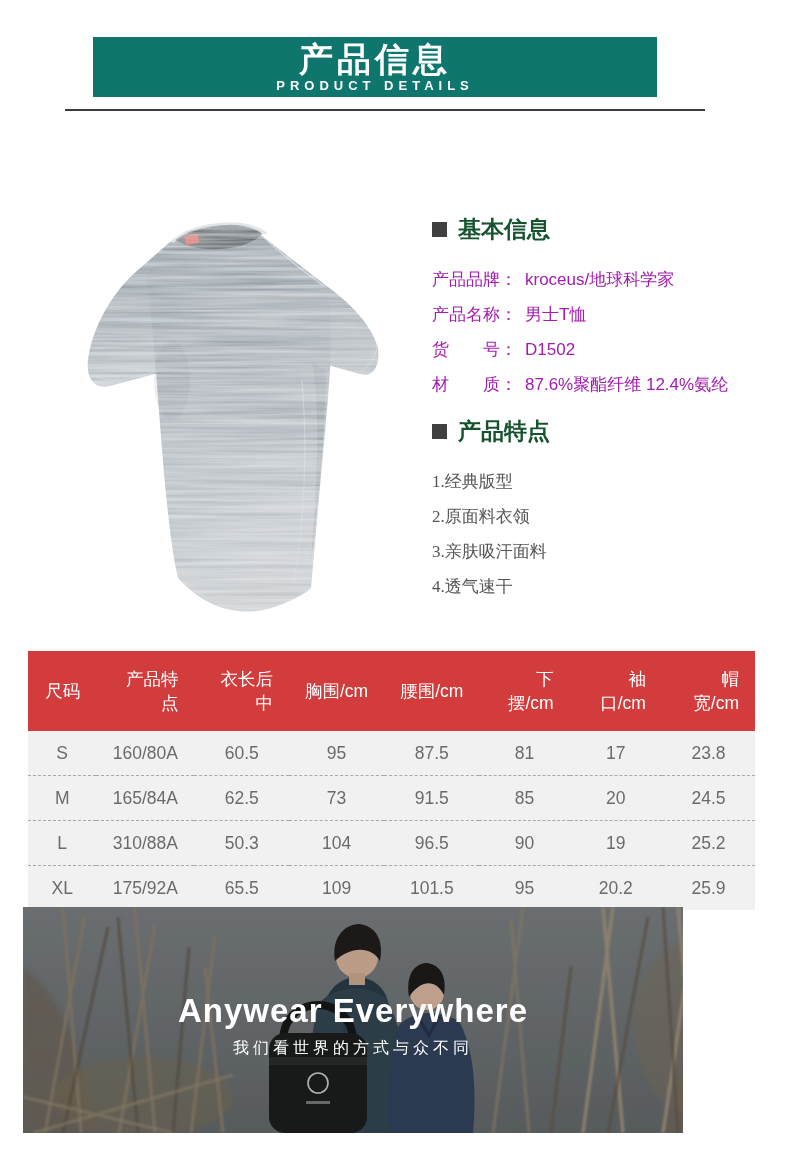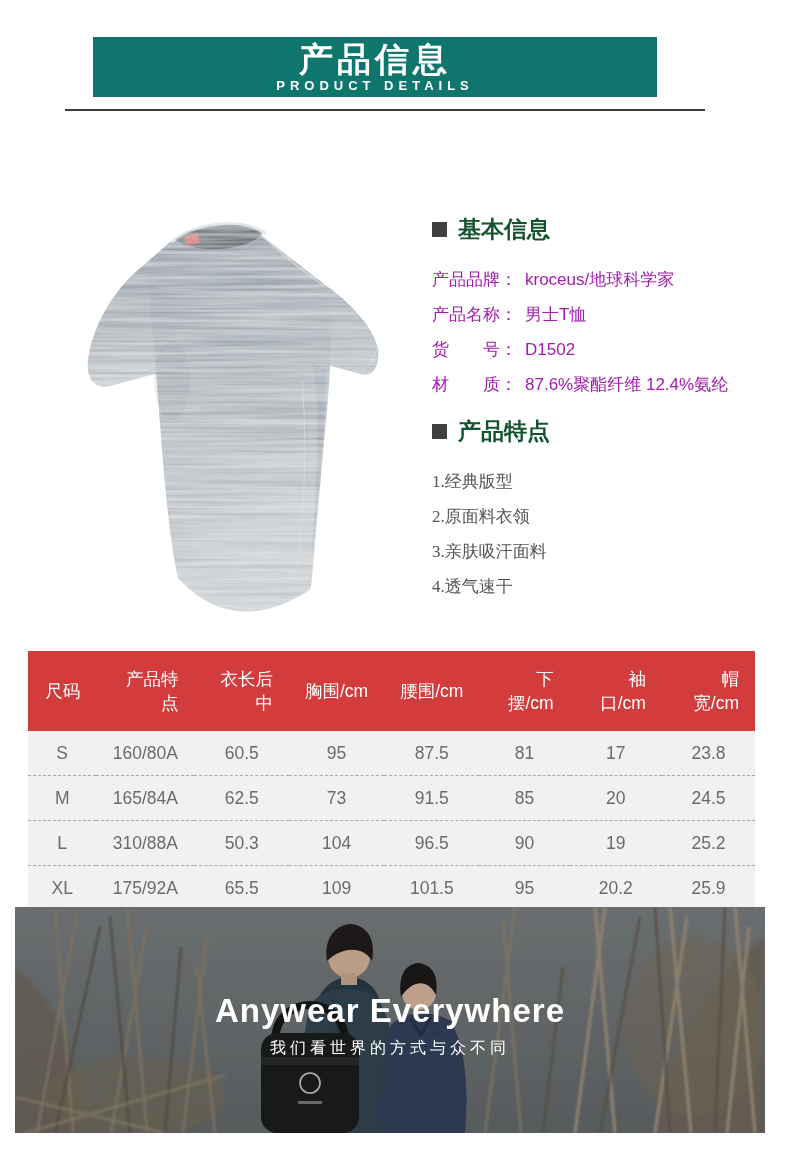--- a/index.html
+++ b/index.html
@@ -46,21 +46,21 @@
     background:#d23c3c;color:#ffffff;font-weight:normal;font-size:17.5px;
     height:46px;text-align:right;padding:16px;margin-top:8px;
   }
   .size-table td{
     background:#f1f1f2;color:#6b6b6b;font-size:17.5px;
     height:44px;text-align:center;padding:0;
   }
   .size-table tbody tr + tr td{border-top:1px dashed #a9a9a9;}
   
   .hero{
-    position:absolute;left:15px;top:907px;width:750px;height:226px;margin:0;overflow:hidden;text-align:right;
+    position:absolute;left:23px;top:907px;width:660px;height:226px;margin:0;overflow:hidden;text-align:right;
   }
   .hero svg{position:absolute;left:0;top:0;}
   .hero-text{
     position:absolute;left:0;top:0;width:100%;height:100%;
     display:flex;flex-direction:column;align-items:center;color:#ffffff;
   }
   .hero-title{
     margin-top:90px;font-size:33px;font-weight:800;letter-spacing:1px;line-height:28px;
   }
   .hero-subtitle{

